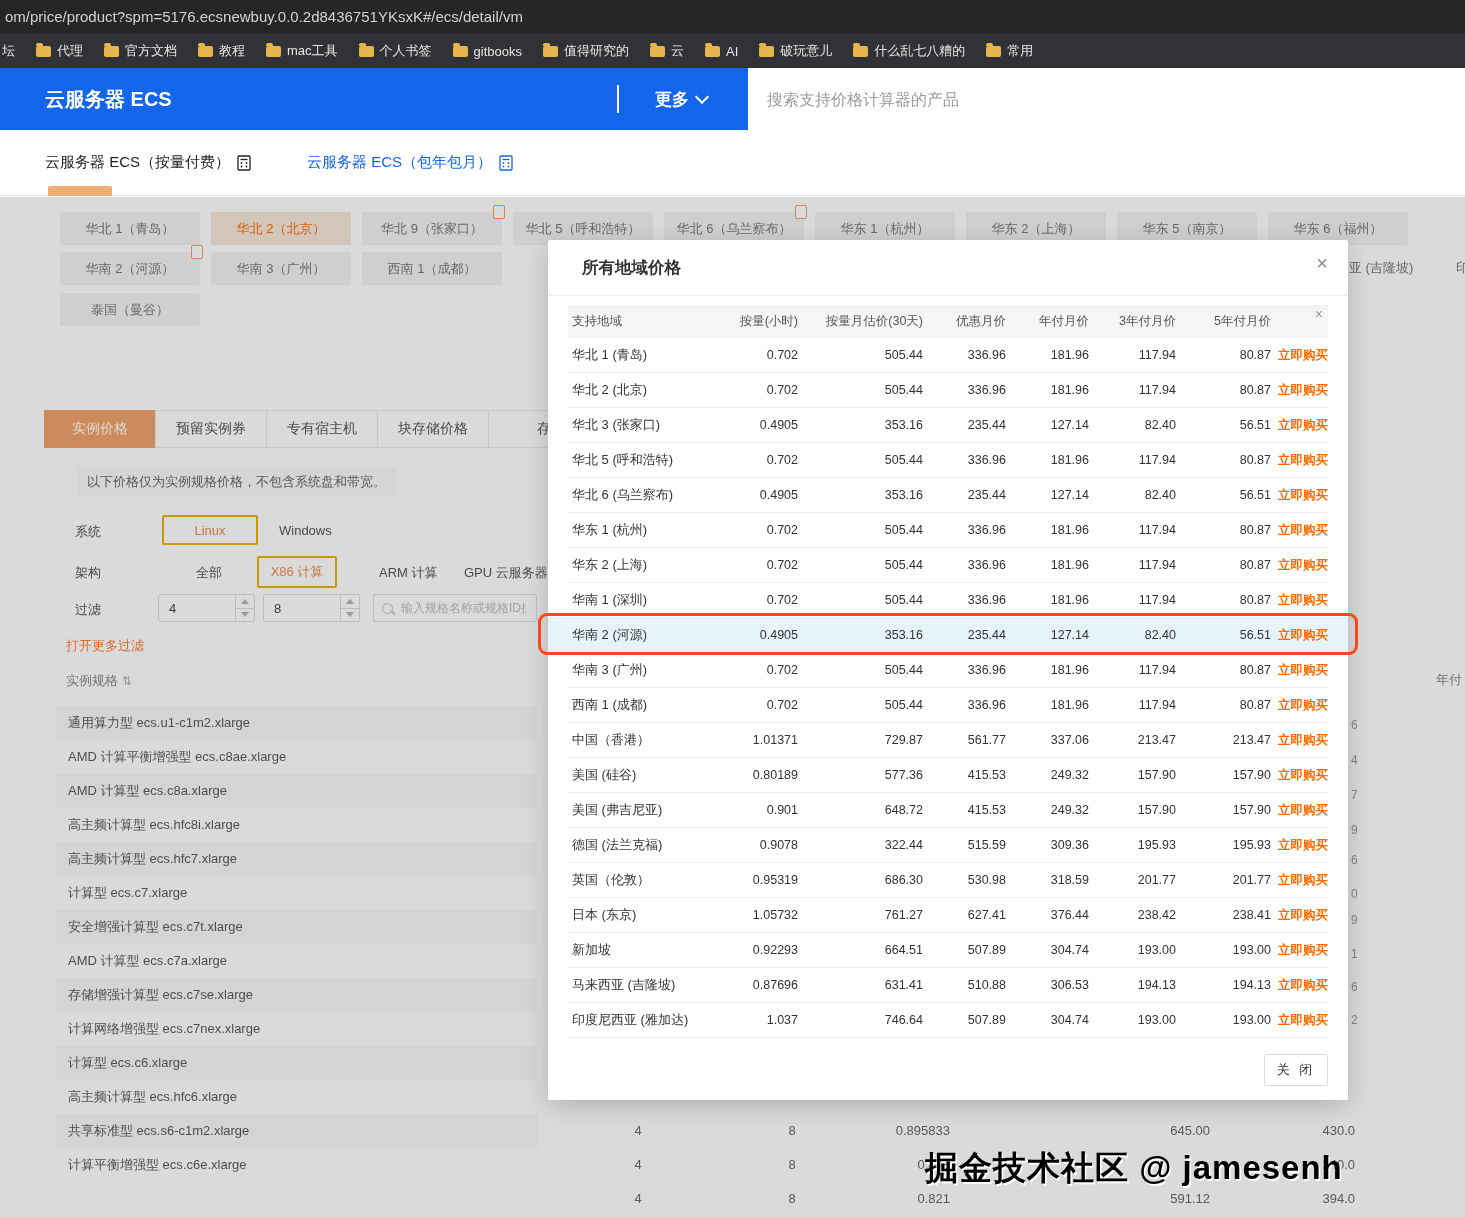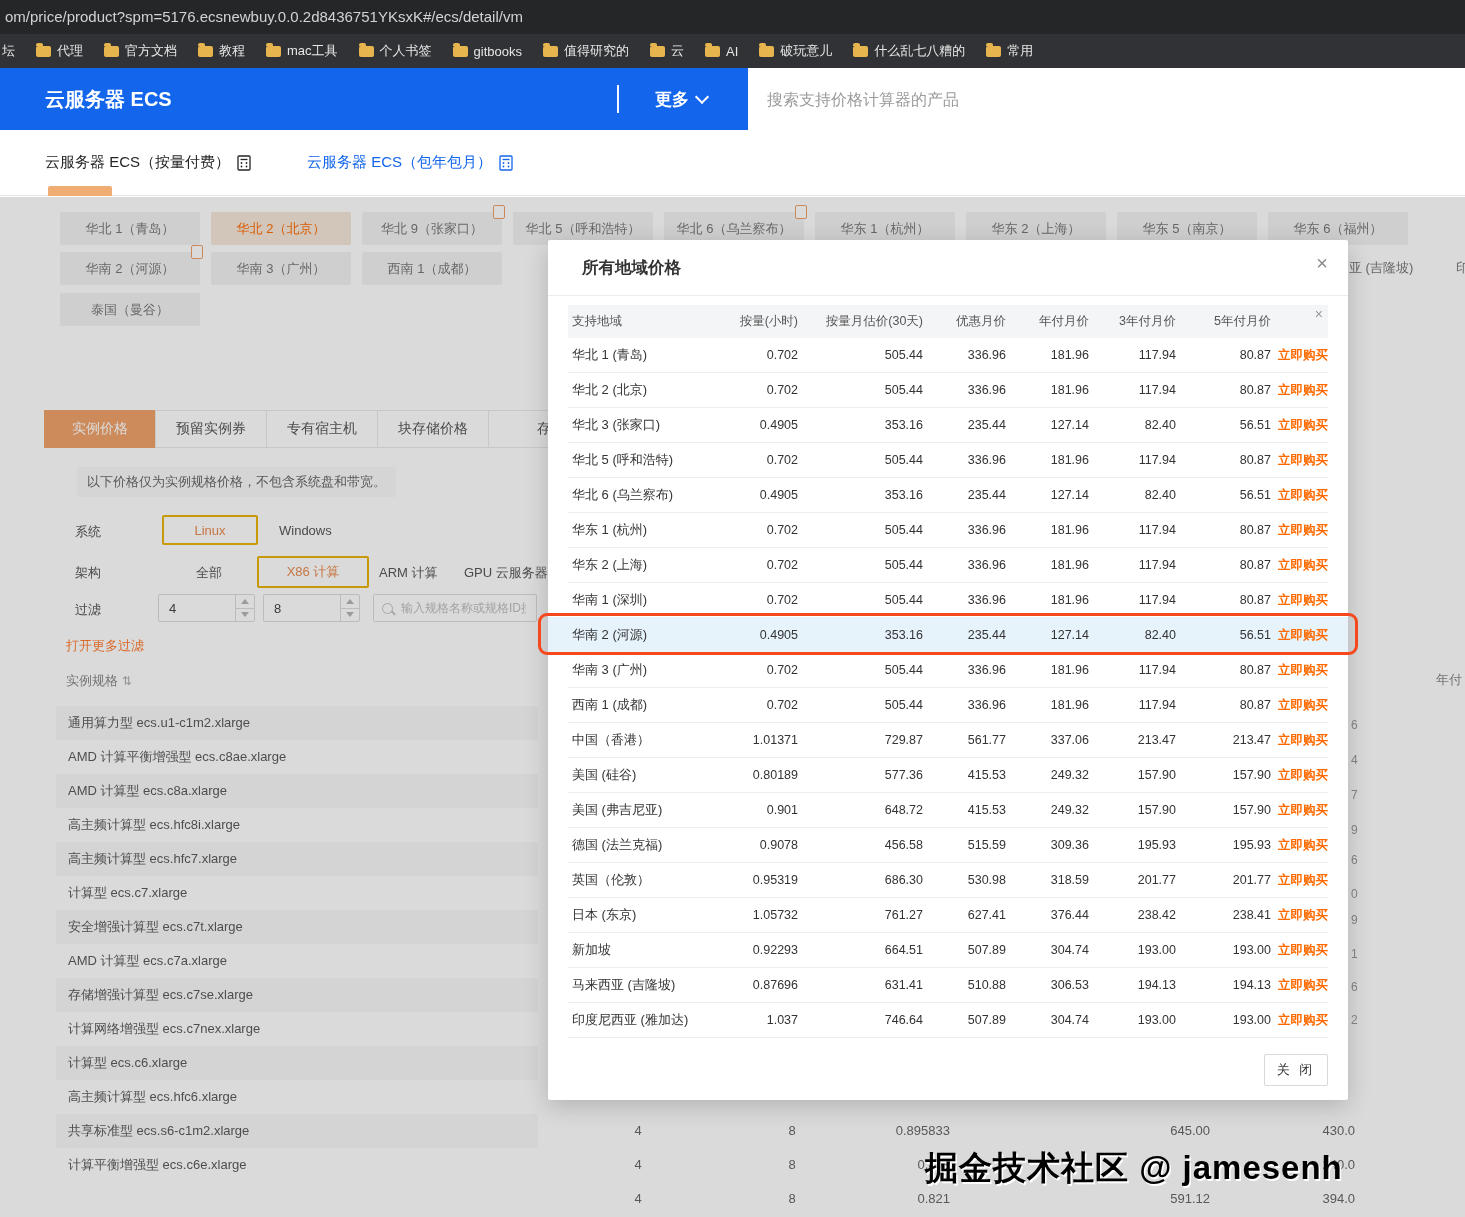--- a/index.html
+++ b/index.html
@@ -281,21 +281,21 @@
         <div class="bgtab">专有宿主机</div>
         <div class="bgtab">块存储价格</div>
         <div class="bgtab">存</div>
       </div>
       <div class="note">以下价格仅为实例规格价格，不包含系统盘和带宽。</div>
       <span class="flabel" style="left: 75px; top: 326px;">系统</span>
       <div class="obox" style="left: 162px; top: 318px; width: 96px; height: 30px;">Linux</div>
       <span class="plainopt" style="left: 279px; top: 326px;">Windows</span>
       <span class="flabel" style="left: 75px; top: 367px;">架构</span>
       <span class="plainopt" style="left: 196px; top: 367px;">全部</span>
-      <div class="obox" style="left: 257px; top: 359px; width: 112px; height: 32px;">X86 计算</div>
+      <div class="obox" style="left: 257px; top: 359px; width: 80px; height: 32px;">X86 计算</div>
       <span class="plainopt" style="left: 379px; top: 367px;">ARM 计算</span>
       <span class="plainopt" style="left: 464px; top: 367px;">GPU 云服务器</span>
       <span class="flabel" style="left: 75px; top: 404px;">过滤</span>
       <div class="numbox" style="left: 158px; top: 397px;">
         <input value="4" style="">
         <div class="stepper">
           <div class="sthalf">
             <span class="tri-up"></span>
           </div>
           <div class="sthalf">
@@ -516,21 +516,21 @@
           <span class="c-num w2">648.72</span>
           <span class="c-num w3">415.53</span>
           <span class="c-num w4">249.32</span>
           <span class="c-num w5">157.90</span>
           <span class="c-num w6">157.90</span>
           <span class="c-buy">立即购买</span>
         </div>
         <div class="prow">
           <span class="c-region">德国 (法兰克福)</span>
           <span class="c-num w1">0.9078</span>
-          <span class="c-num w2">456.58</span>
+          <span class="c-num w2">322.44</span>
           <span class="c-num w3">515.59</span>
           <span class="c-num w4">309.36</span>
           <span class="c-num w5">195.93</span>
           <span class="c-num w6">195.93</span>
           <span class="c-buy">立即购买</span>
         </div>
         <div class="prow">
           <span class="c-region">英国（伦敦）</span>
           <span class="c-num w1">0.95319</span>
           <span class="c-num w2">686.30</span>

